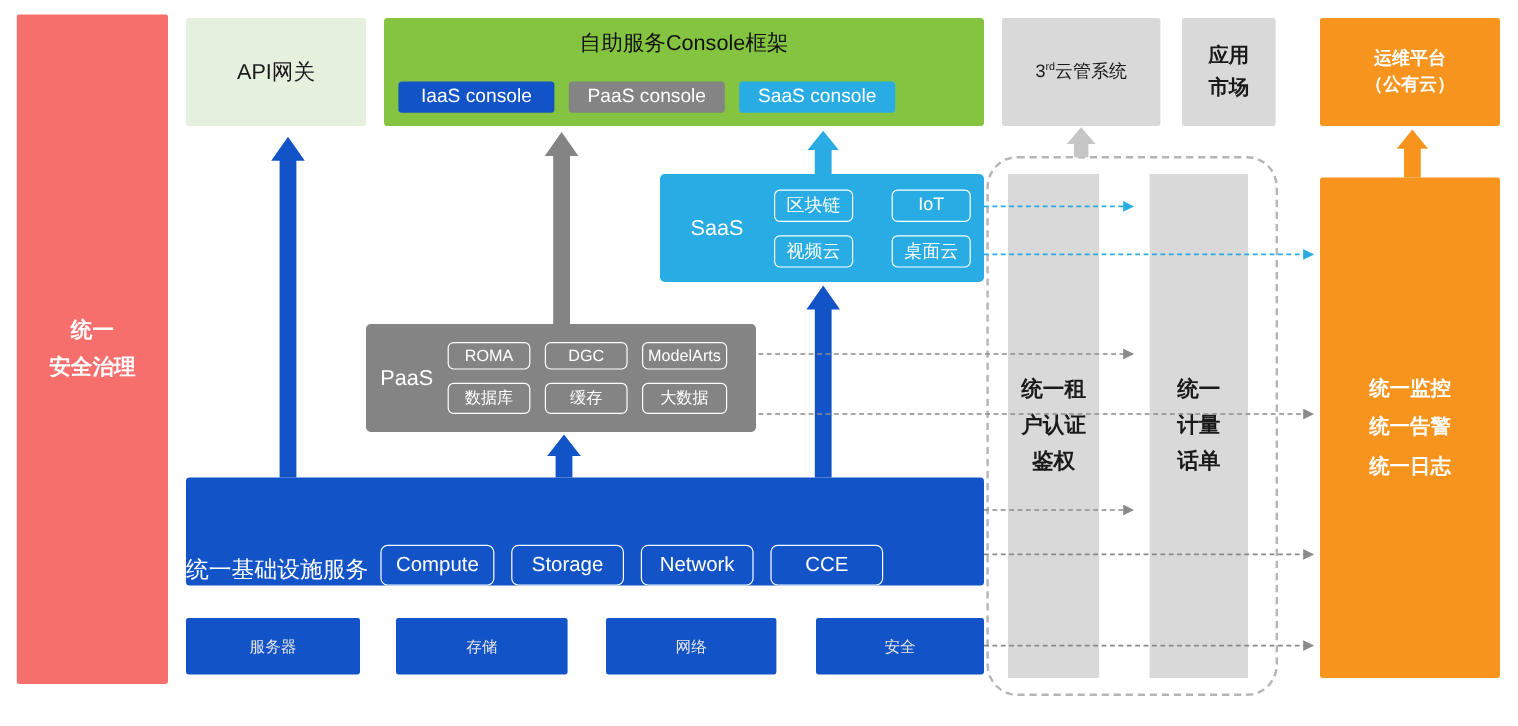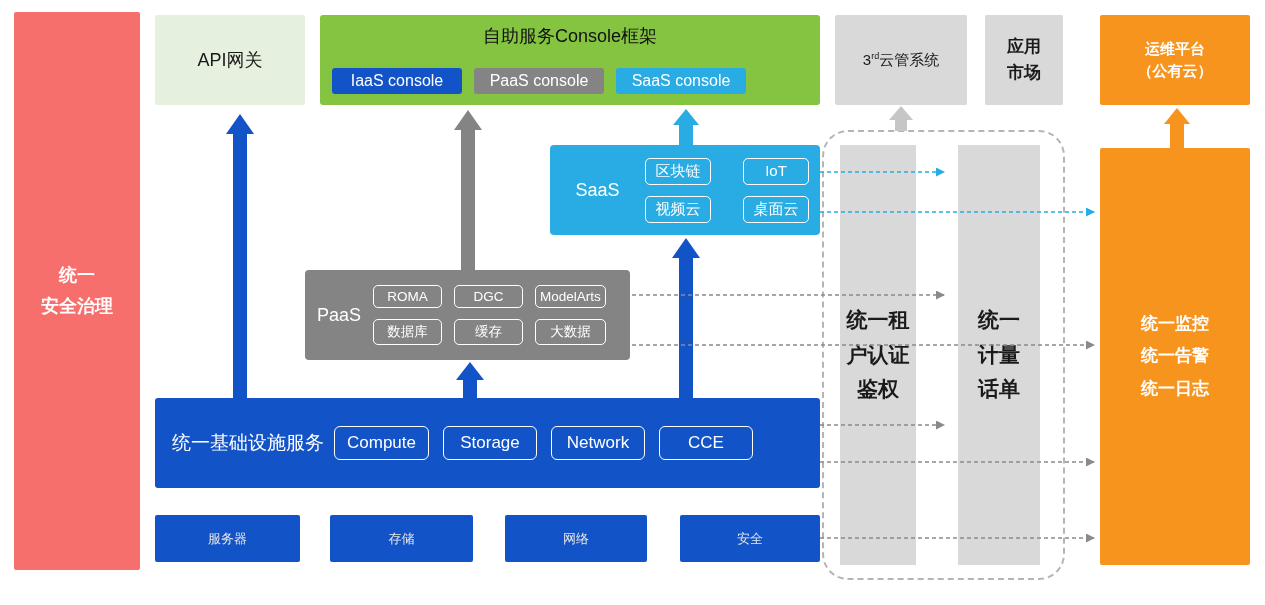--- a/index.html
+++ b/index.html
@@ -37,29 +37,29 @@
   .chip{border:1.5px solid #fff;border-radius:5px;color:#fff;text-align:center;padding:3px 8px;}
 
   .saas-layer .layer-label{width:95px;}
   .saas-grid{grid-template-columns:repeat(2,auto);gap:11px 32px;}
   .saas-grid .chip{min-width:66px;font-size:15px;}
 
   .paas-layer .layer-label{width:68px;}
   .paas-grid{grid-template-columns:repeat(3,auto);gap:11px 12px;}
   .paas-grid .chip{min-width:69px;font-size:13.5px;padding:3px 4px;}
 
-  .infra{background:var(--blue);border-radius:3px;display:flex;align-items:center;color:#fff;padding-left:17px;}
+  .infra{background:var(--blue);border-radius:3px;display:flex;align-items:flex-end;color:#fff;}
   .infra-label{font-size:19px;margin-right:10px;}
   .infra-chips{display:flex;gap:14px;border-radius:10px;}
   .infra-chips .chip{font-size:17px;padding:6px 12px;min-width:94px;border-radius:6px;}
 
   .blue-box{background:var(--blue);color:#e5e5e5;font-size:13px;border-radius:2px;}
 
   .dashed-frame{border:2px dashed var(--dashed-border);border-radius:26px;}
-  .vbar{background:var(--light-gray);color:#1a1a1a;font-size:21px;line-height:1.65;align-items:center;}
+  .vbar{background:var(--light-gray);color:#1a1a1a;font-size:18px;line-height:1.65;align-items:center;}
   .monitor{font-size:17px;line-height:1.9;}
 
   svg.overlay{position:absolute;left:0;top:0;pointer-events:none;}
   .arrow-blue{fill:var(--blue);}
   .arrow-gray{fill:var(--gray);}
   .arrow-lightgray{fill:#C6C6C6;}
   .arrow-cyan{fill:var(--cyan);}
   .arrow-orange{fill:var(--orange);}
   .dash-gray{stroke:var(--line-gray);stroke-width:1.4;stroke-dasharray:4 3;fill:none;}
   .dash-cyan{stroke:var(--cyan);stroke-width:1.4;stroke-dasharray:4 3;fill:none;}

